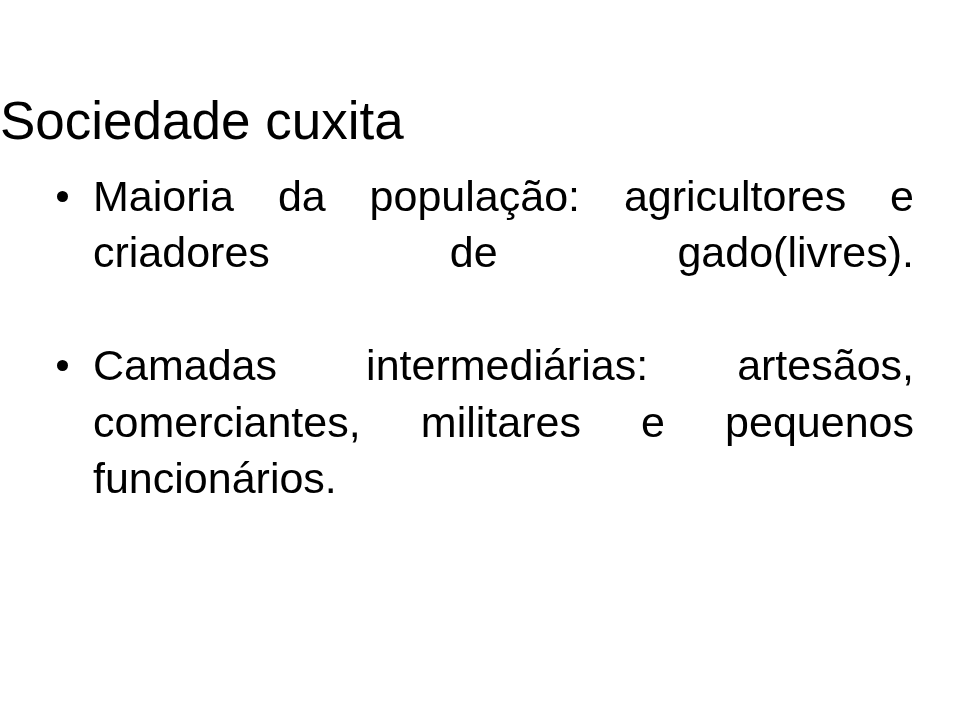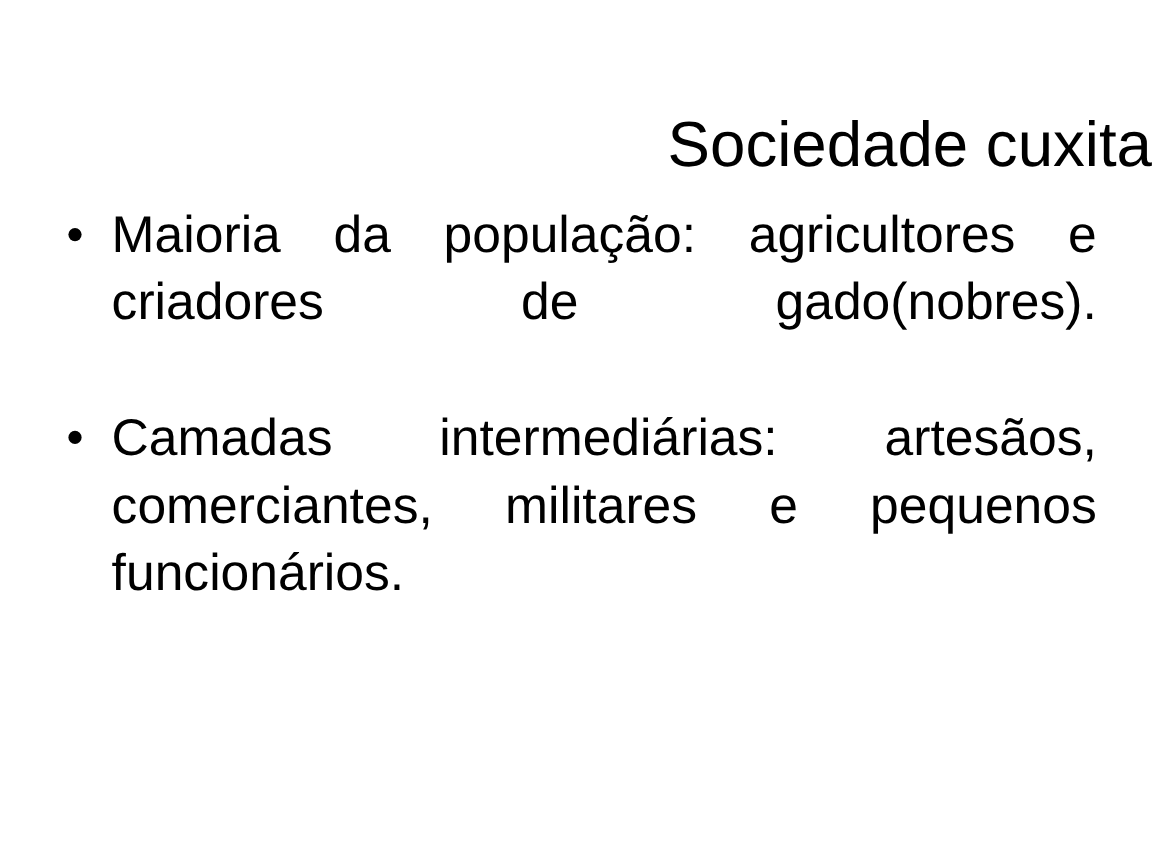--- a/index.html
+++ b/index.html
@@ -21,21 +21,21 @@
     height: 720px;
     background: #ffffff;
     box-sizing: border-box;
   }
 
   .slide-title {
     position: absolute;
     left: 0;
     top: 55px;
     width: 960px;
-    text-align: right;
+    text-align: left;
     font-size: 53px;
     line-height: 60px;
     font-weight: normal;
     letter-spacing: 0px;
     color: #000000;
     white-space: nowrap;
   }
 
   .body-block {
     position: absolute;
@@ -102,21 +102,21 @@
 
 <div class="slide">
 
   <h1 class="slide-title">Sociedade cuxita</h1>
 
   <div class="body-block">
     <ul class="bullet-list">
 
 
       <li class="bullet-item">
-        <span class="bullet-marker"><span class="dot"></span></span><span class="bullet-text">Maioria da população: agricultores e criadores de gado(nobres).</span>
+        <span class="bullet-marker"><span class="dot"></span></span><span class="bullet-text">Maioria da população: agricultores e criadores de gado(livres).</span>
       </li>
 
       <li class="bullet-item">
         <span class="bullet-marker"><span class="dot"></span></span><span class="bullet-text">Camadas intermediárias: artesãos, comerciantes, militares e pequenos funcionários.</span>
       </li>
 
     </ul>
   </div>
 
 </div>

